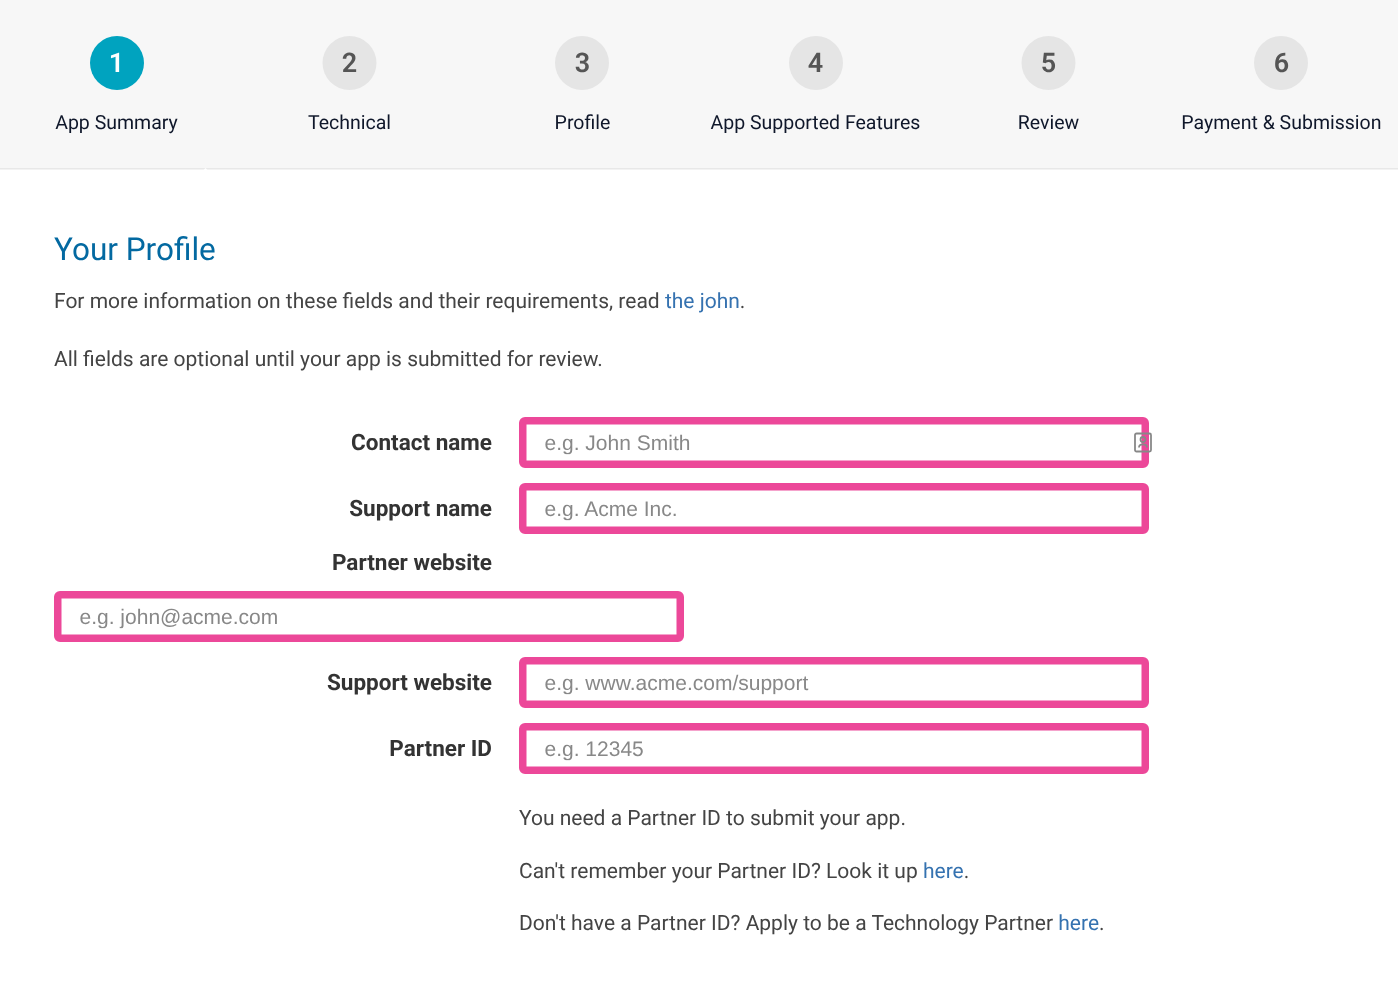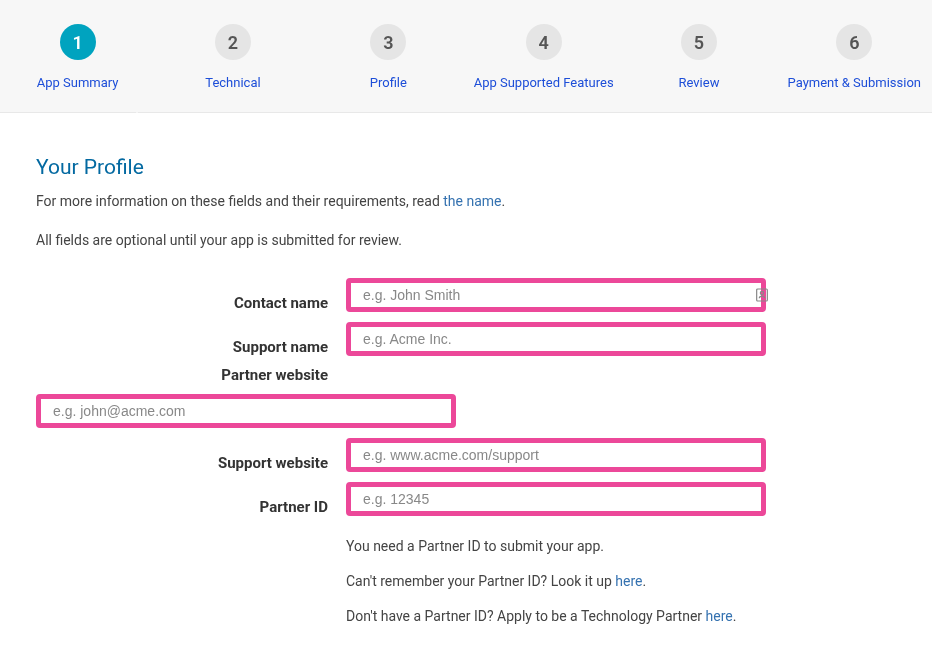--- a/index.html
+++ b/index.html
@@ -40,21 +40,21 @@
       align-items: center;
       justify-content: center;
       margin-bottom: 14px;
     }
     .step.active .step-circle {
       background: #00a3bf;
       color: #fff;
     }
     .step-label {
       font-size: 13px;
-      color: #1d4ed8;
+      color: #0f172a;
       text-align: center;
       line-height: 1.4;
     }
     .stepper-arrow {
       position: absolute;
       bottom: -11px;
       left: 126px;
       width: 0;
       height: 0;
       border-left: 11px solid transparent;
@@ -84,21 +84,21 @@
       font-size: 14px;
       color: #444;
       margin-bottom: 30px;
     }
     a.link {
       color: #3572b0;
       text-decoration: none;
     }
     .form-row {
       display: flex;
-      align-items: flex-end;
+      align-items: center;
       margin-bottom: 10px;
       position: relative;
     }
     .form-label {
       width: 310px;
       text-align: right;
       font-size: 15px;
       font-weight: 700;
       color: #333;
       padding-right: 18px;
@@ -161,21 +161,21 @@
     <div class="step-circle">6</div>
     <div class="step-label">Payment &amp; Submission</div>
   </div>
   <div class="stepper-arrow"></div>
 </div>
 <div class="divider-line"></div>
 
 <div class="content">
   <h2 class="section-title">Your Profile</h2>
   <p class="section-desc">
-    <span>For more information on these fields and their requirements, read </span><a href="#" class="link">the name</a><span>.</span>
+    <span>For more information on these fields and their requirements, read </span><a href="#" class="link">the john</a><span>.</span>
   </p>
   <p class="section-note">All fields are optional until your app is submitted for review.</p>
 
   <div class="form-row">
     <label class="form-label">Contact name</label>
     <input type="text" class="form-input" placeholder="e.g. John Smith" style="">
     <span class="input-addon-icon">
       <svg viewBox="0 0 24 24" fill="none" stroke="currentColor" stroke-width="1.8">
         <rect x="4" y="3" width="16" height="18" rx="1.5"></rect>
         <circle cx="12" cy="9" r="2.5"></circle>

